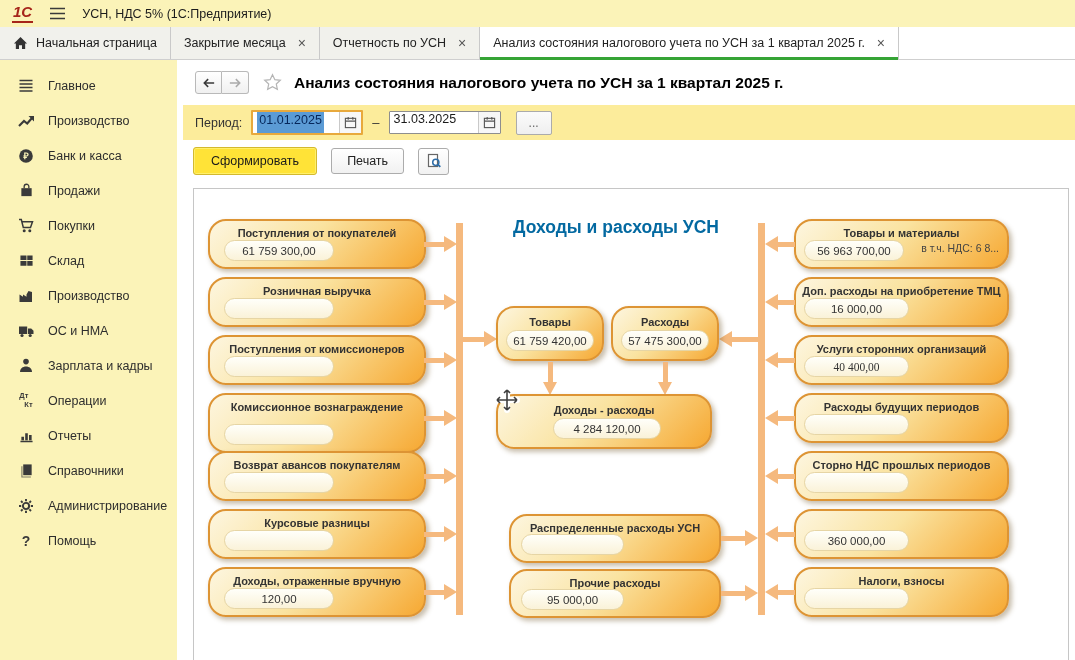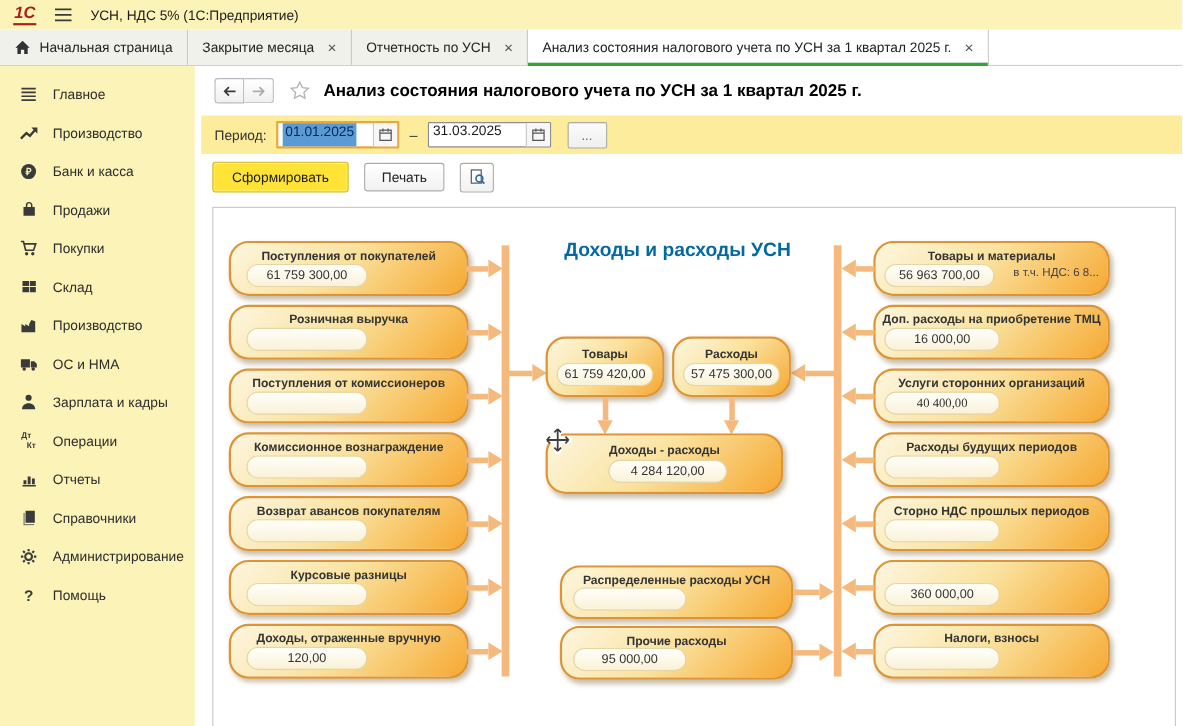--- a/index.html
+++ b/index.html
@@ -343,21 +343,21 @@
           <div class="node-pill" style="left: 14px; width: 110px;"></div>
         </div>
         <div class="shaft" style="left: 230px; top: 110.5px; width: 20px; height: 5px;"></div>
         <div class="head-right" style="left: 250px; top: 105px;"></div>
         <div class="node" style="left: 14px; top: 146px; width: 218px; height: 50px;">
           <div class="node-label">Поступления от комиссионеров</div>
           <div class="node-pill" style="left: 14px; width: 110px;"></div>
         </div>
         <div class="shaft" style="left: 230px; top: 168.5px; width: 20px; height: 5px;"></div>
         <div class="head-right" style="left: 250px; top: 163px;"></div>
-        <div class="node" style="left: 14px; top: 204px; width: 218px; height: 50px;">
+        <div class="node" style="left: 14px; top: 204px; width: 218px; height: 60px;">
           <div class="node-label">Комиссионное вознаграждение</div>
           <div class="node-pill" style="left: 14px; width: 110px;"></div>
         </div>
         <div class="shaft" style="left: 230px; top: 226.5px; width: 20px; height: 5px;"></div>
         <div class="head-right" style="left: 250px; top: 221px;"></div>
         <div class="node" style="left: 14px; top: 262px; width: 218px; height: 50px;">
           <div class="node-label">Возврат авансов покупателям</div>
           <div class="node-pill" style="left: 14px; width: 110px;"></div>
         </div>
         <div class="shaft" style="left: 230px; top: 284.5px; width: 20px; height: 5px;"></div>

